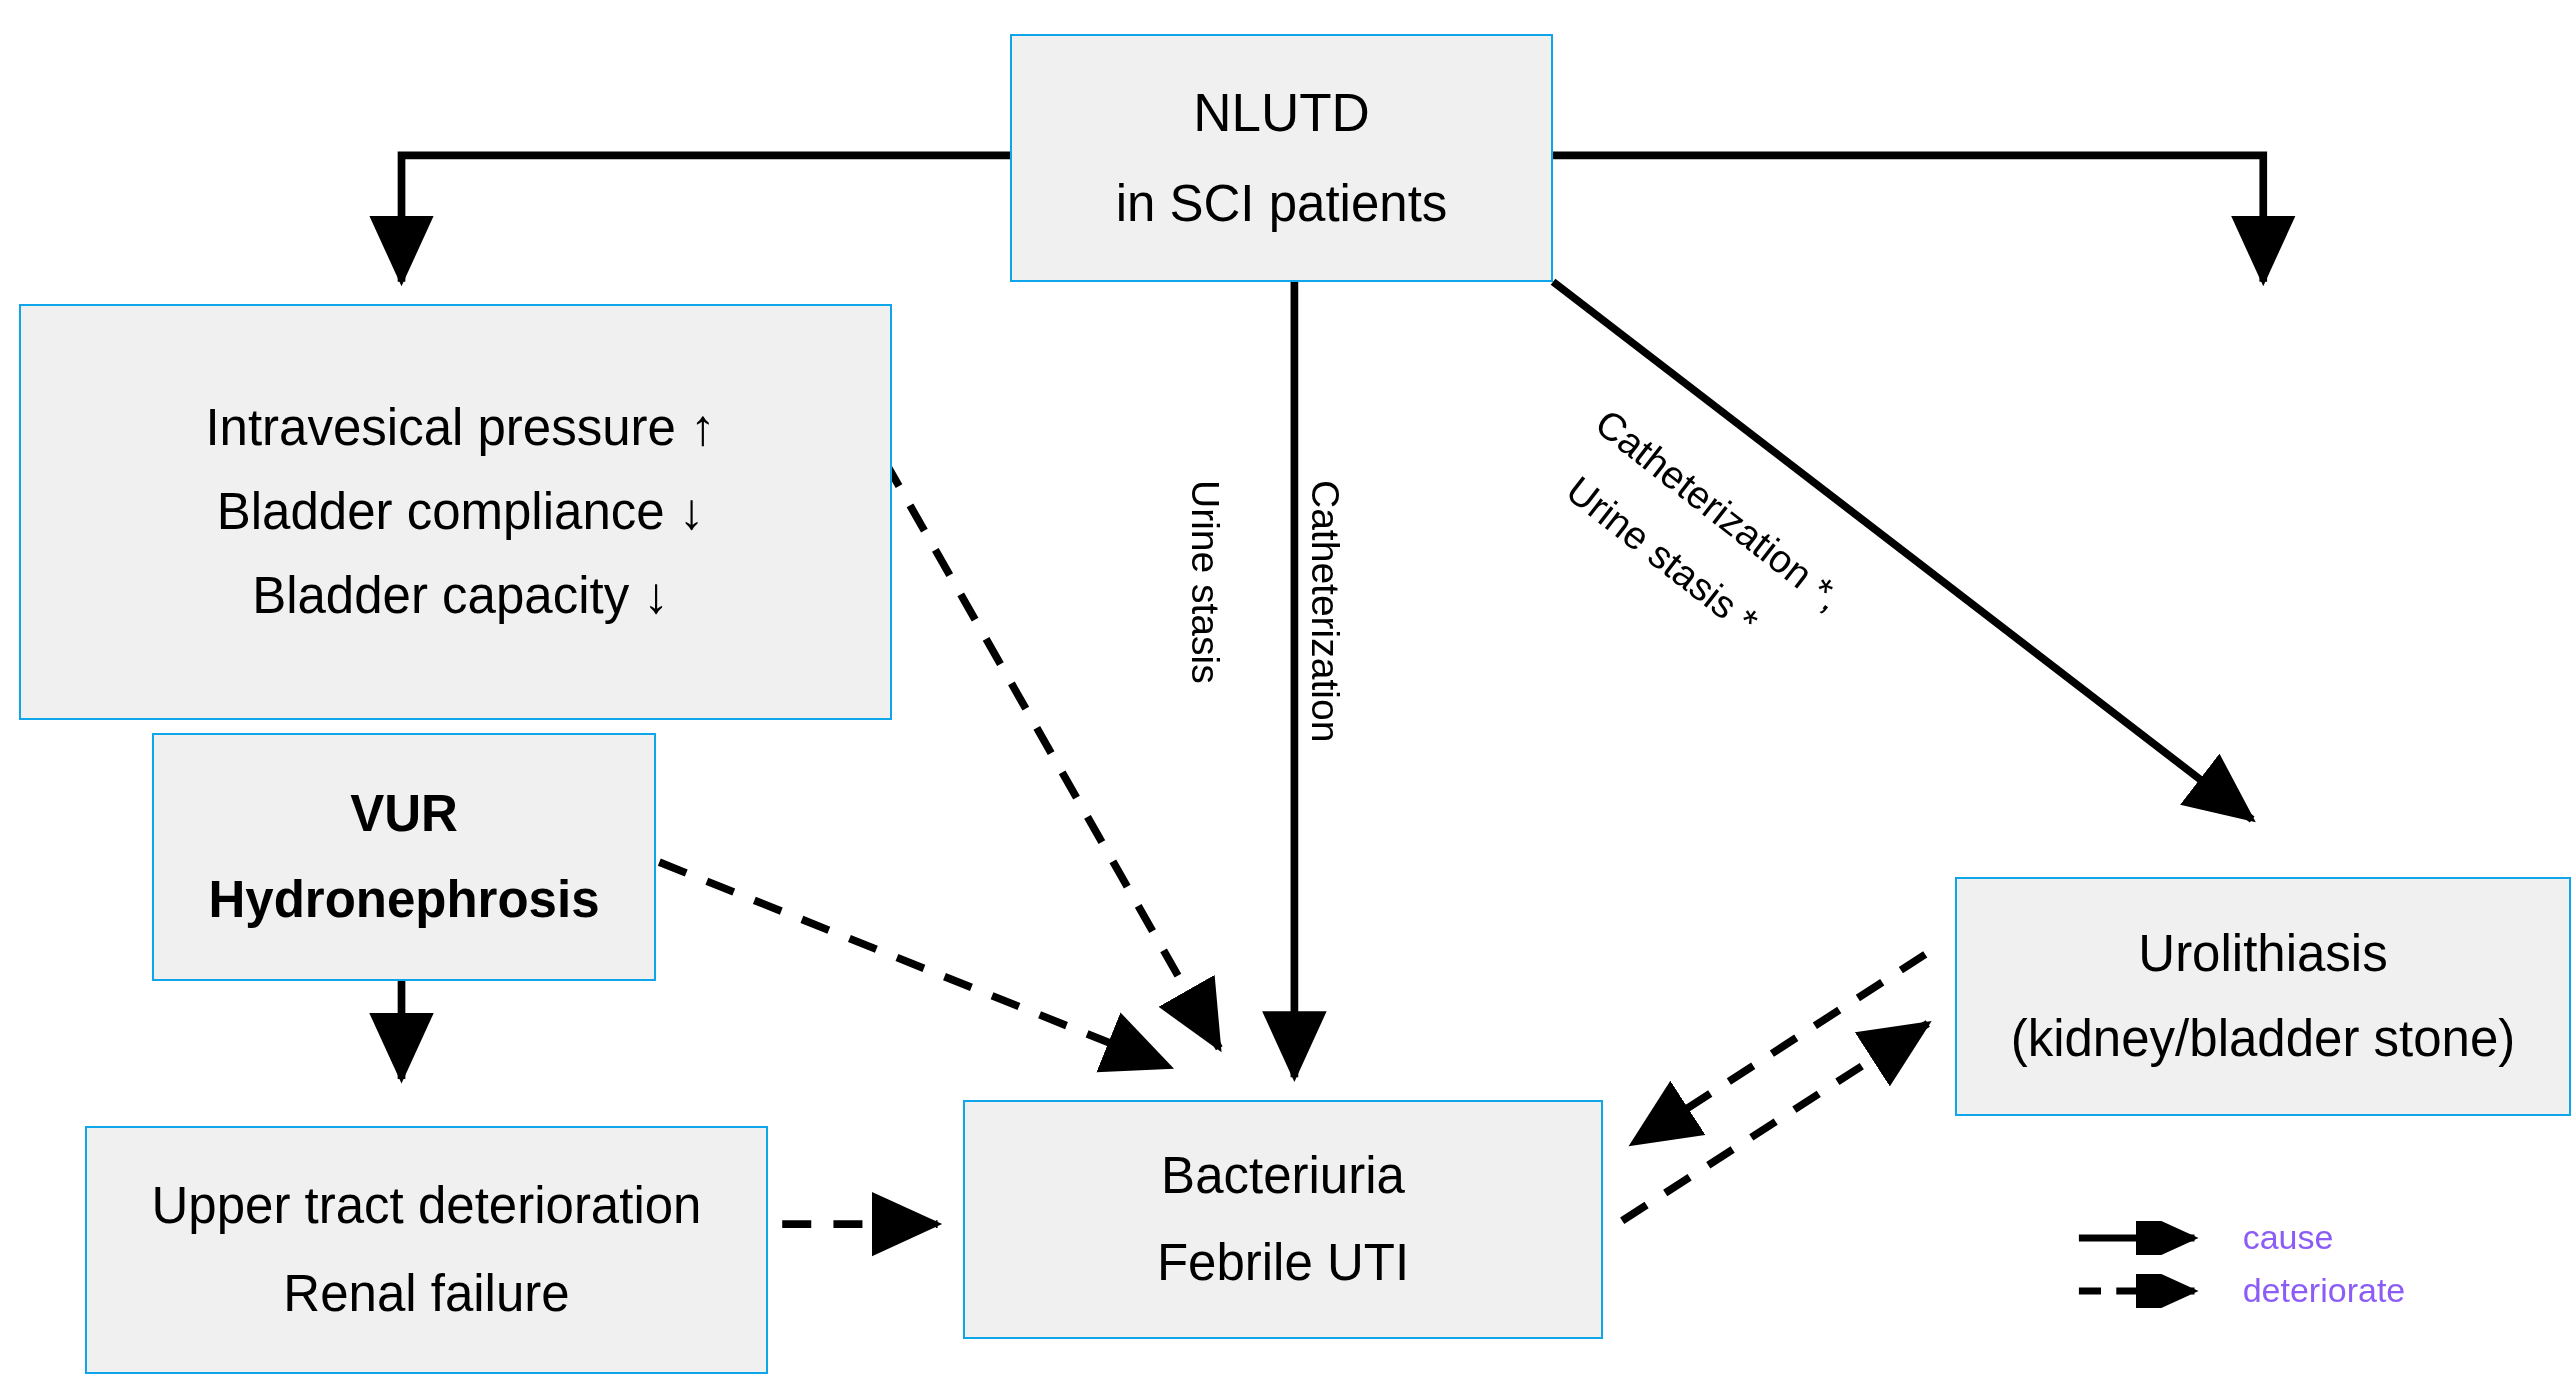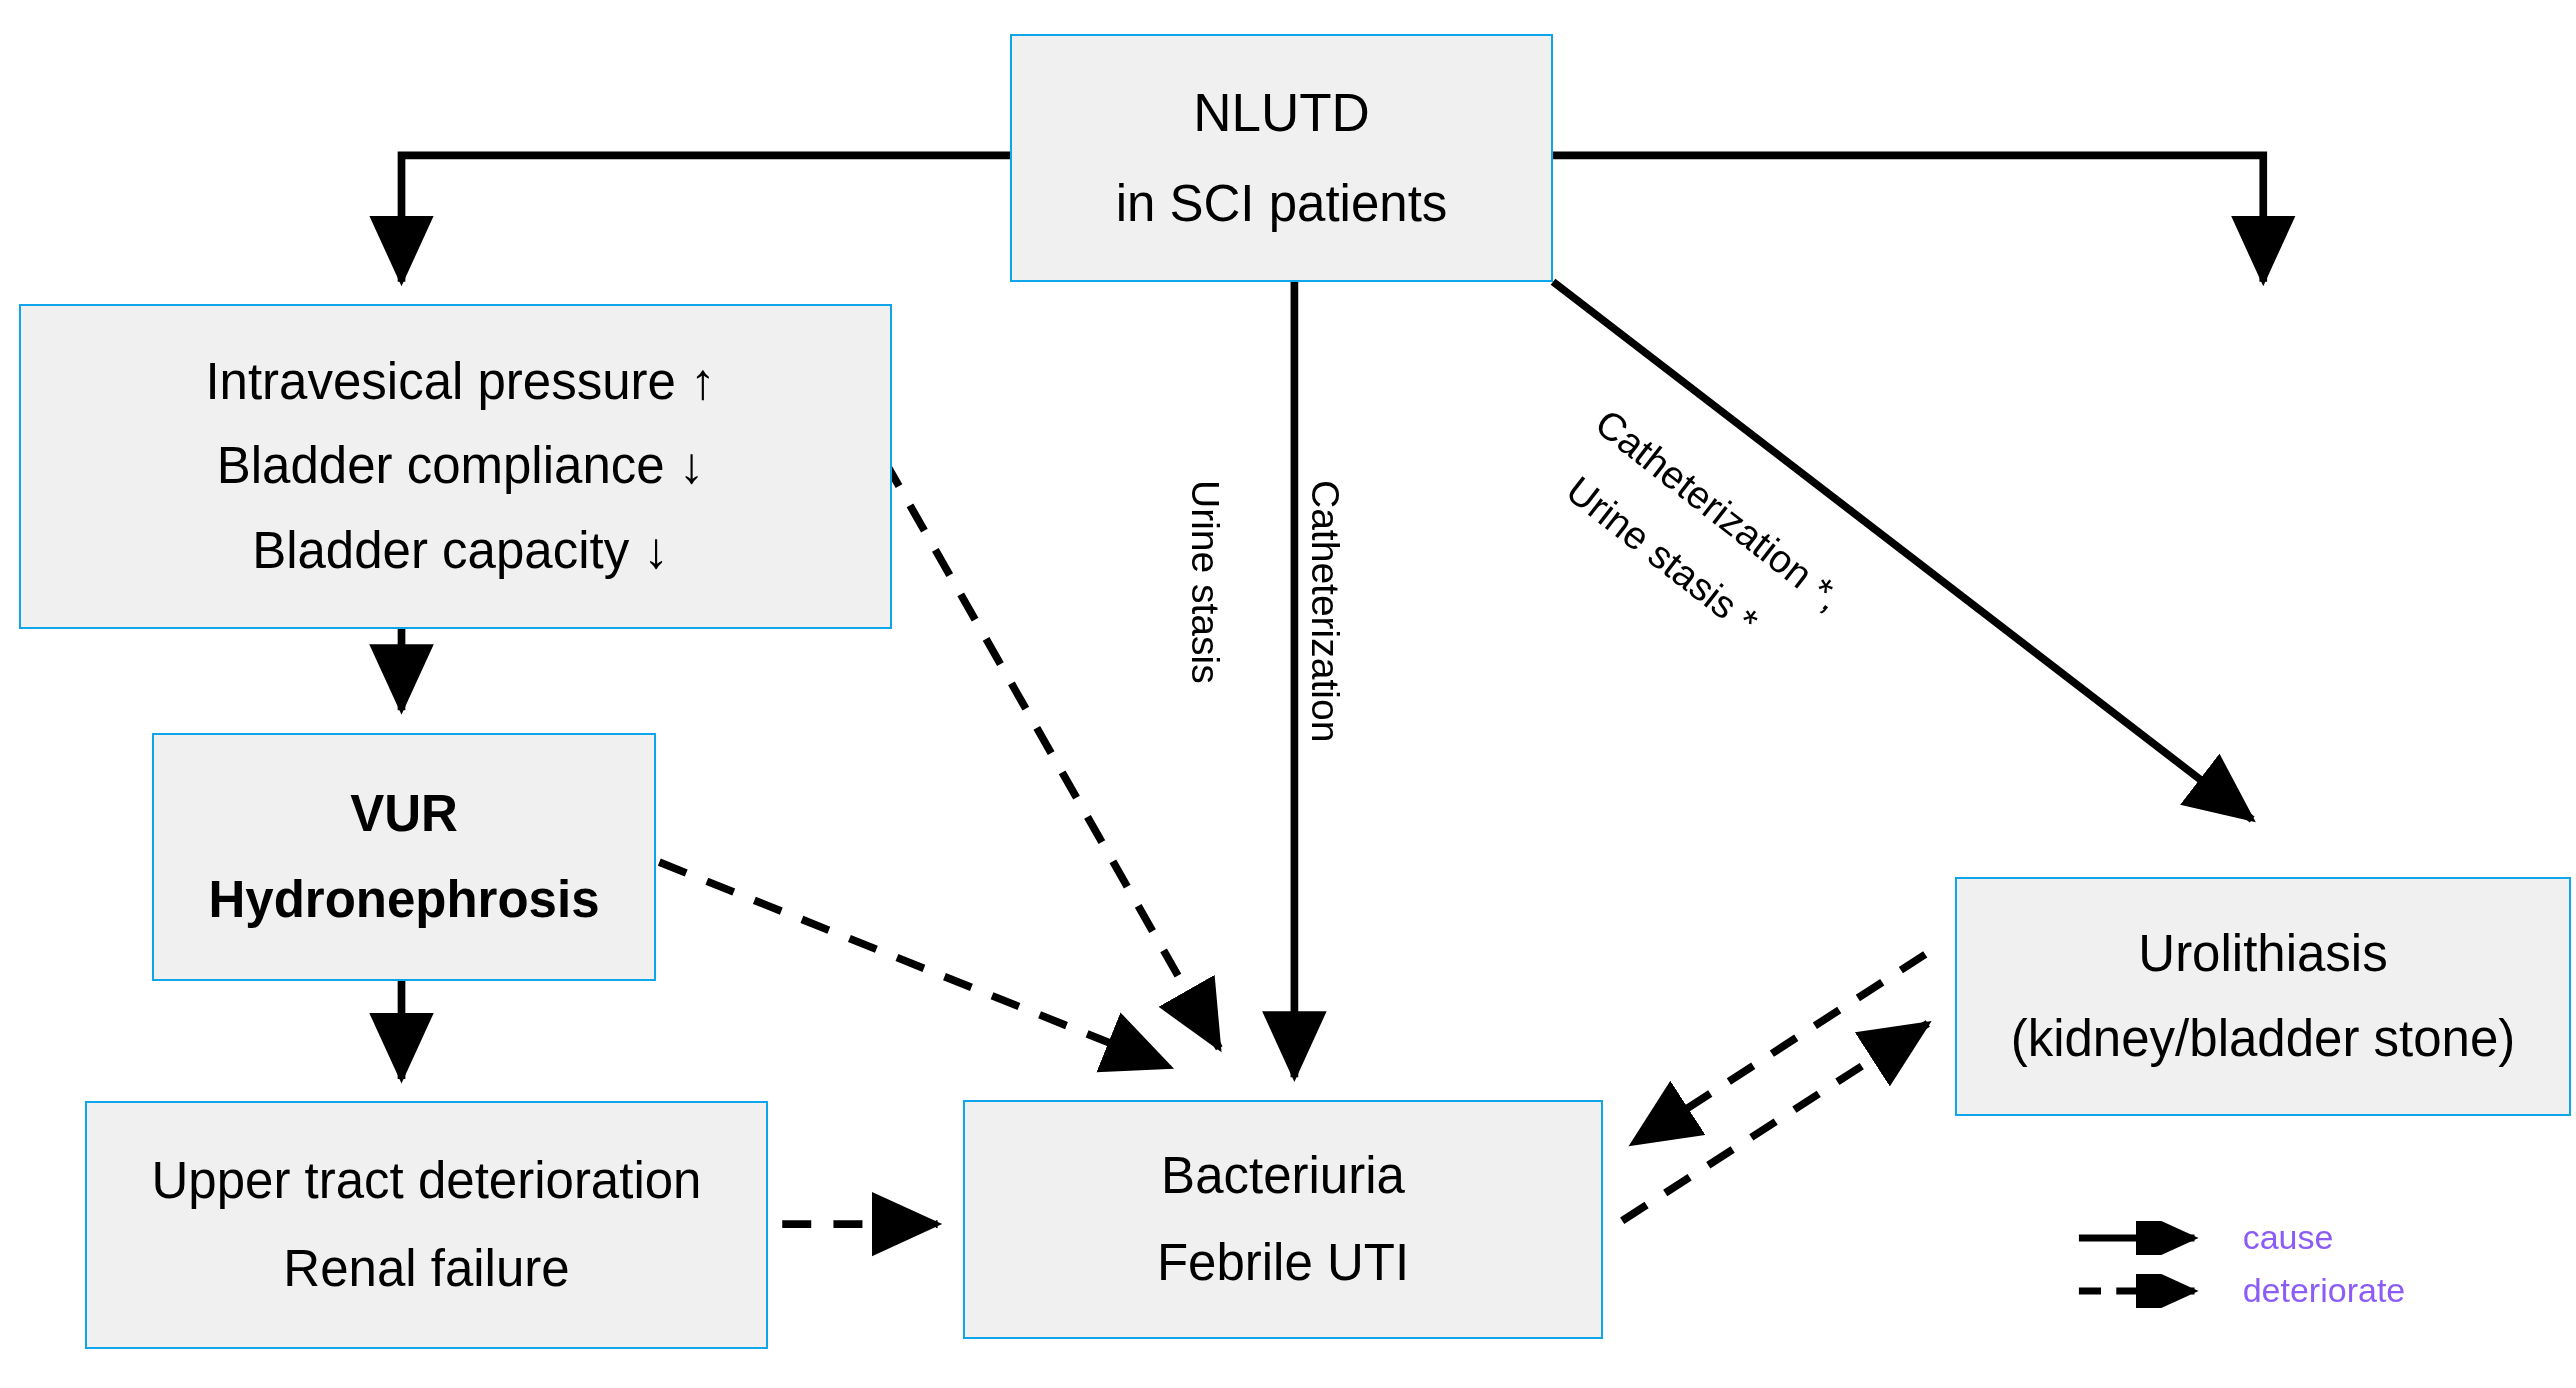--- a/index.html
+++ b/index.html
@@ -19,27 +19,27 @@
     color:#000000;
     z-index:3;
   }
   .node .ln{display:block;line-height:1.18;white-space:nowrap;}
   .t-big{font-size:53px;}
   .t-mid{font-size:51px;}
 
   
   #node-nlutd{left:1010px;top:34px;width:543px;height:248px;}
   #node-nlutd .ln:first-child{margin-bottom:29px;}
-  #node-bladder{left:19px;top:304px;width:873px;height:325px;padding-left:10px;}
+  #node-bladder{left:19px;top:304px;width:873px;height:416px;padding-left:10px;}
   #node-bladder .ln{margin:12px 0;}
   #node-ndo{left:1955px;top:304px;width:616px;height:222px;}
   #node-ndo .ln:first-child{margin-bottom:24px;}
   #node-vur{left:152px;top:733px;width:504px;height:248px;font-weight:bold;}
   #node-vur .ln:first-child{margin-bottom:25.6px;}
-  #node-upper{left:85px;top:1101px;width:683px;height:248px;}
+  #node-upper{left:85px;top:1126px;width:683px;height:248px;}
   #node-upper .ln:first-child{margin-bottom:27px;}
   #node-bact{left:963px;top:1100px;width:640px;height:239px;}
   #node-bact .ln:first-child{margin-bottom:27px;}
   #node-uro{left:1955px;top:841px;width:616px;height:239px;margin-top:36px;}
   #node-uro .ln:first-child{margin-bottom:24px;}
 
   
   .vlabel{
     position:absolute;
     font-size:39px;

